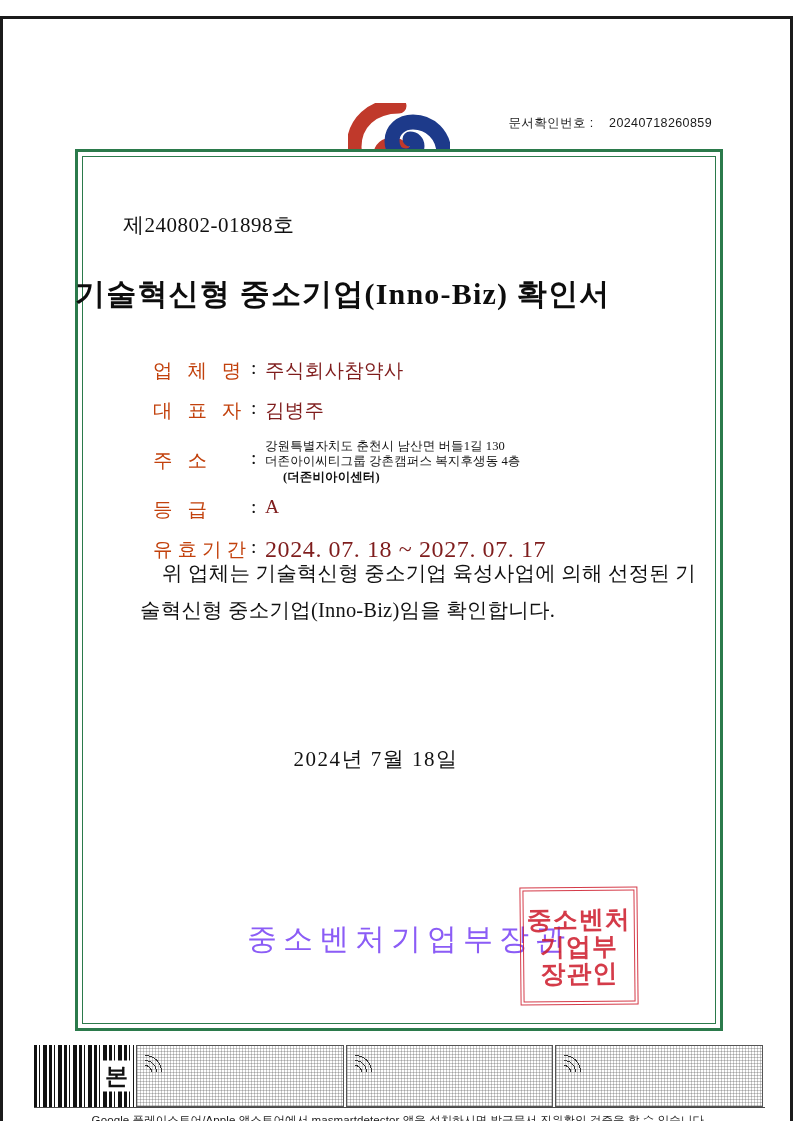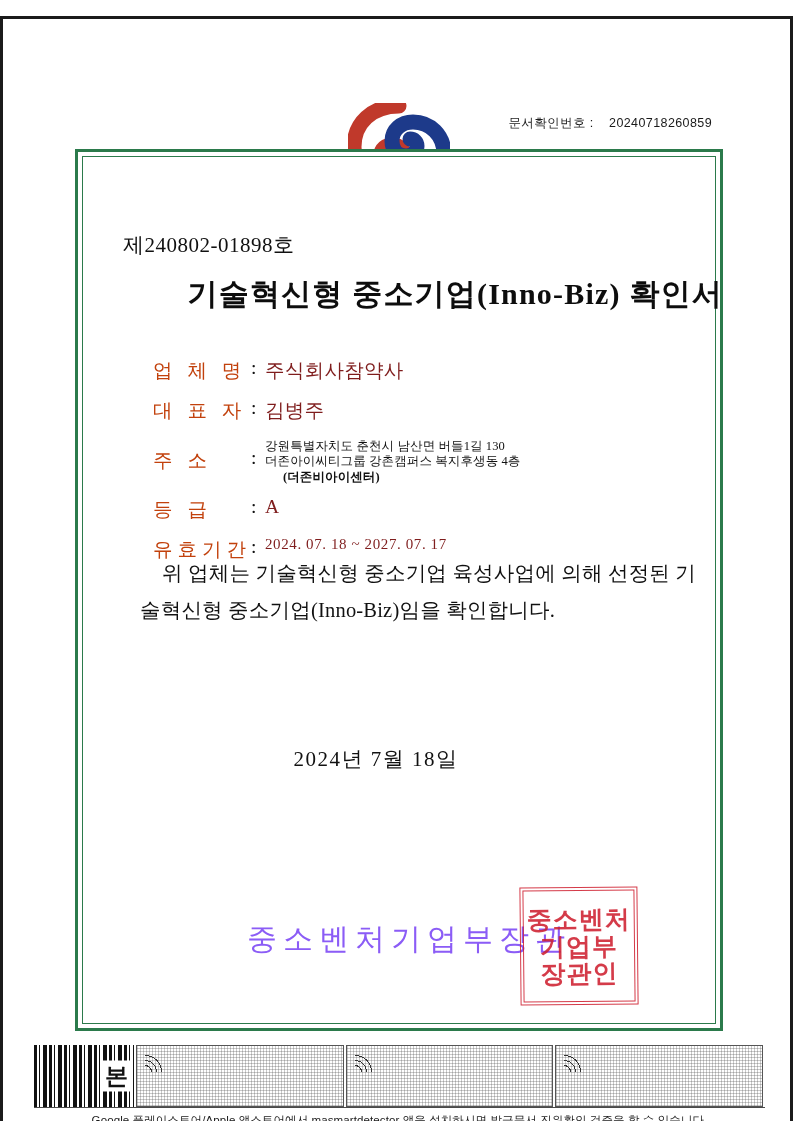--- a/index.html
+++ b/index.html
@@ -76,29 +76,28 @@
     height: 882px;
   }
 
   .cert-no {
     position: absolute;
     left: 48px;
     top: 62px;
     font-size: 21px;
     letter-spacing: 0.5px;
     color: #111;
-    margin-top: 20px;
   }
 
   .cert-title {
     position: absolute;
     left: 0;
     top: 125px;
     width: 648px;
-    text-align: right;
+    text-align: left;
     font-size: 30px;
     font-weight: bold;
     letter-spacing: 1.2px;
     color: #0d0d0d;
   }
 
   
   .fields {
     position: absolute;
     left: 78px;
@@ -134,21 +133,21 @@
   .addr-value {
     font-size: 12.5px;
     line-height: 1.22;
     color: #111;
     letter-spacing: 0.1px;
     padding-top: 2px;
   }
   .addr-value .l3 { padding-left: 18px; font-weight: bold; }
 
   .field-value.mono-date {
-    font-size: 15px;
+    font-size: 24px;
     letter-spacing: 0.6px;
   }
 
   
   .body-para {
     position: absolute;
     left: 48px;
     top: 406px;
     width: 560px;
     font-size: 20.5px;

